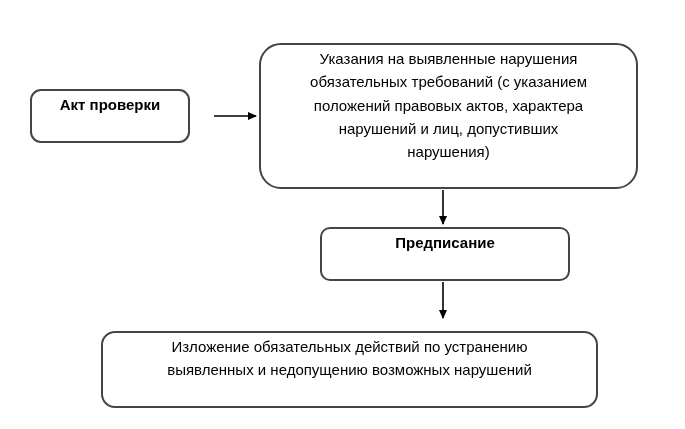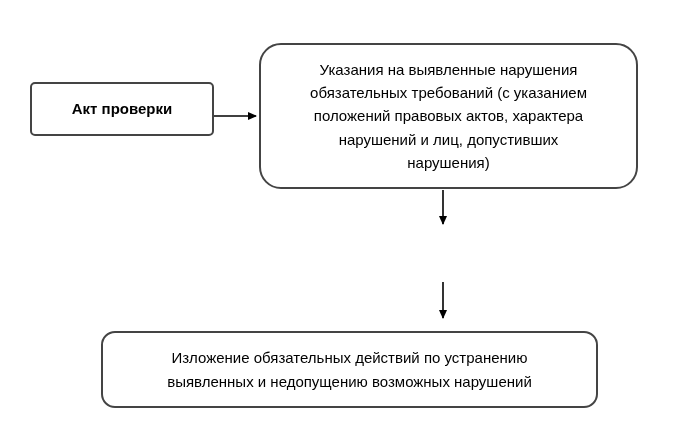--- a/index.html
+++ b/index.html
@@ -23,33 +23,32 @@
     width: 685px;
     height: 429px;
     pointer-events: none;
   }
   .node {
     position: absolute;
     box-sizing: border-box;
     border: 2px solid #444444;
     background: #ffffff;
     display: flex;
-    align-items: center;
     justify-content: center;
     text-align: center;
     font-size: 15px;
     line-height: 1.55;
     white-space: pre-line;
     padding: 2px 8px;
   }
   .node.bold { font-weight: bold; }
   #node-akt {
-    left: 30px; top: 82px;
-    width: 184px; height: 54px;
-    border-radius: 5px;
+    left: 30px; top: 89px;
+    width: 160px; height: 54px;
+    border-radius: 11px;
   }
   #node-ukazaniya {
     left: 259px; top: 43px;
     width: 379px; height: 146px;
     border-radius: 22px;
   }
   #node-predpisanie {
     left: 320px; top: 227px;
     width: 250px; height: 54px;
     border-radius: 10px;
@@ -81,19 +80,22 @@
   </div>
 
   <div class="node" id="node-ukazaniya">
     <span>Указания на выявленные нарушения
 обязательных требований (с указанием
 положений правовых актов, характера
 нарушений и лиц, допустивших
 нарушения)</span>
   </div>
 
+  <div class="node bold" id="node-predpisanie">
+    <span>Предписание</span>
+  </div>
 
   <div class="node" id="node-izlozhenie">
     <span>Изложение обязательных действий по устранению
 выявленных и недопущению возможных нарушений</span>
   </div>
 
 </div>
 
 </body></html>

